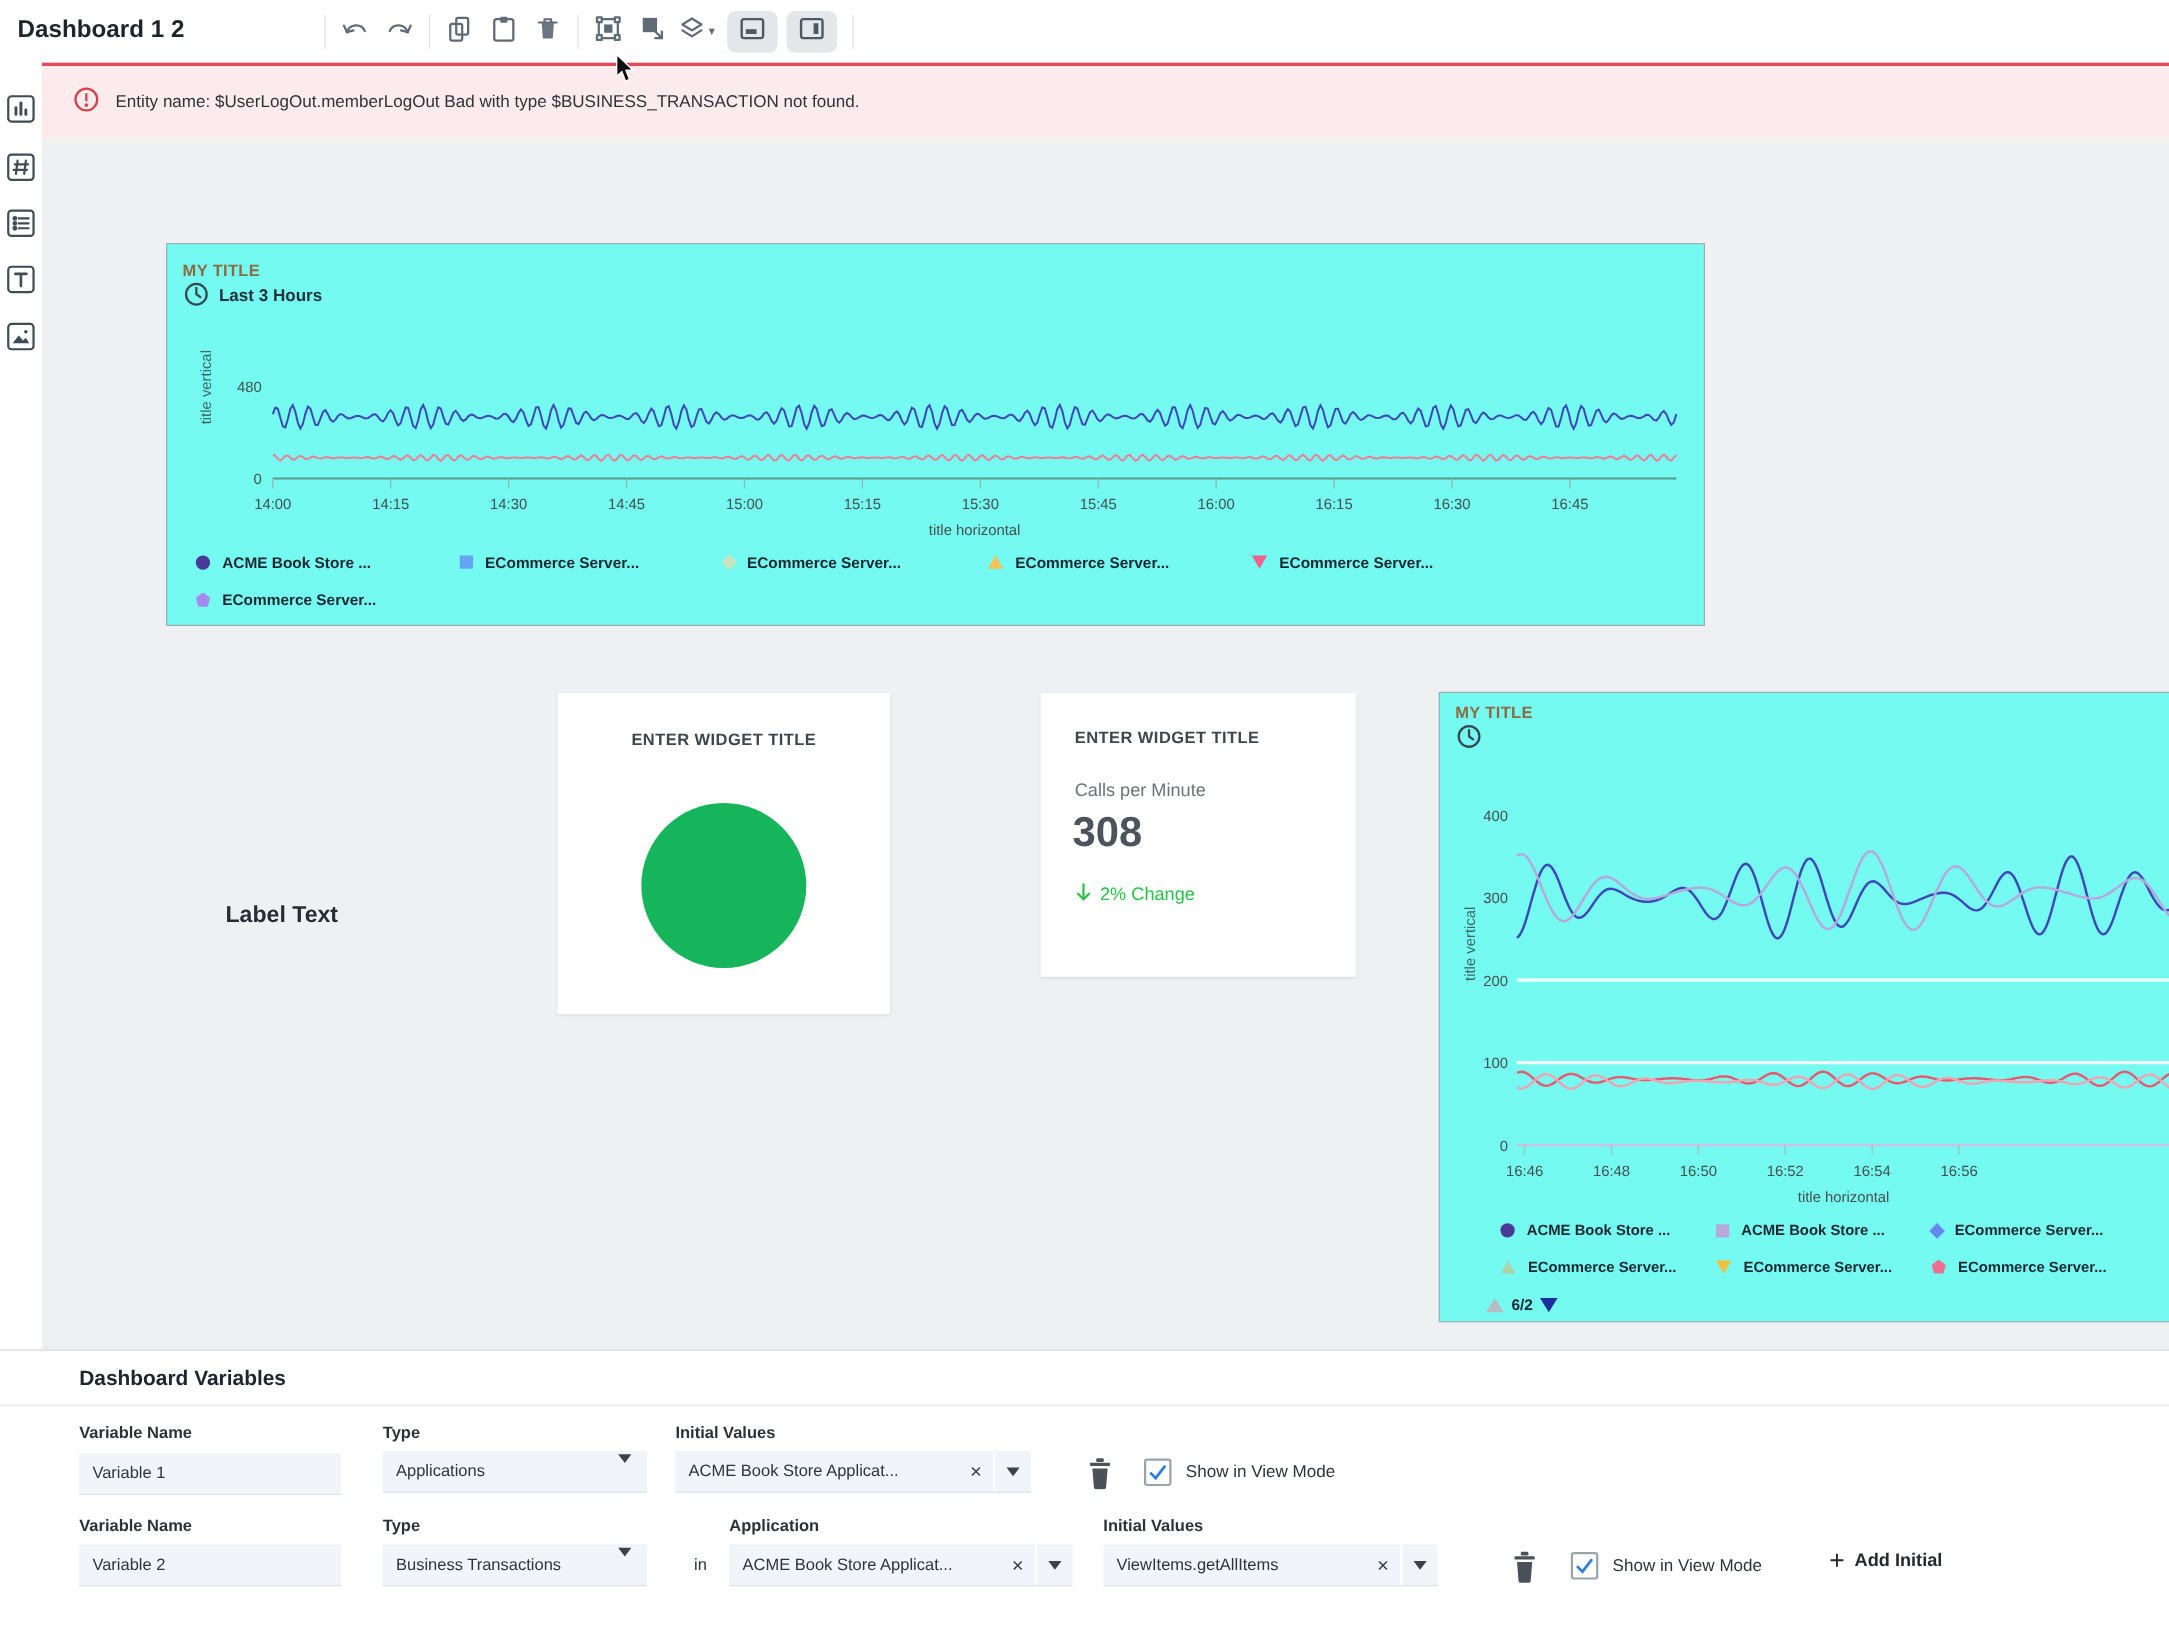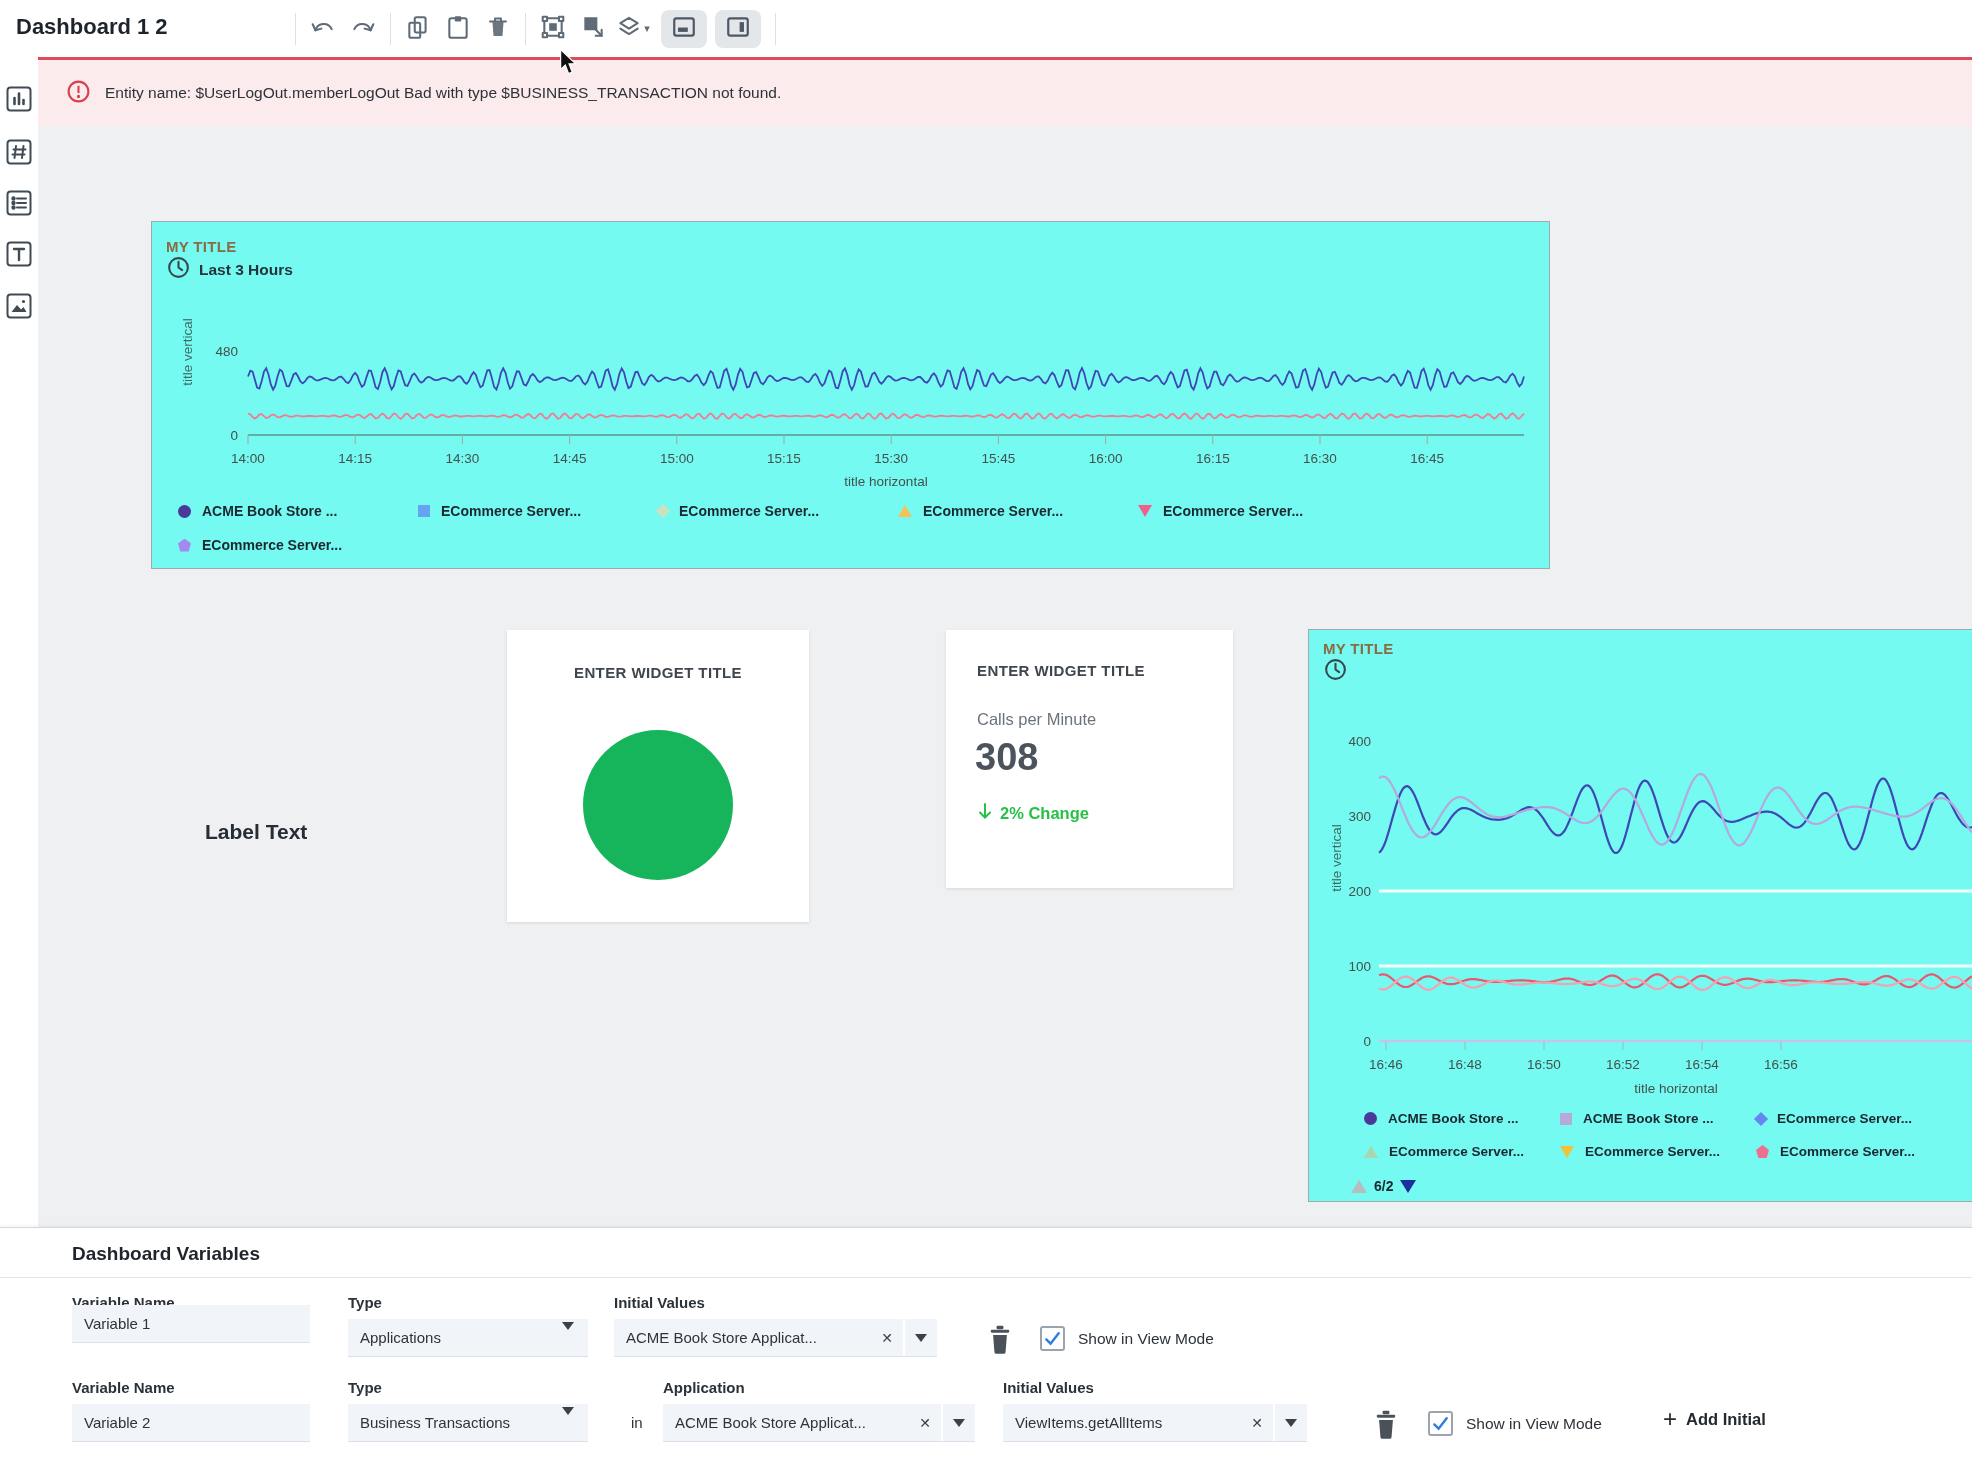--- a/index.html
+++ b/index.html
@@ -57,21 +57,21 @@
 
   
   .label-widget { position:absolute; left:205px; top:820px; font-size:21px; font-weight:600; color:#262d34; }
   .widget-white { position:absolute; background:#fff; box-shadow:0 1px 3px rgba(0,0,0,0.10); }
   .ww-title { font-size:15px; font-weight:bold; color:#3f464d; letter-spacing:0.4px; }
   .circle-widget .ww-title { position:absolute; left:0; right:0; top:34px; text-align:center; }
   .green-circle { position:absolute; left:76px; top:100px; width:150px; height:150px; border-radius:50%; }
   .metric-widget .ww-title { position:absolute; left:31px; top:32px; }
   .metric-label { position:absolute; left:31px; top:80px; font-size:16.5px; color:#6a737b; }
   .metric-value { position:absolute; left:29px; top:106px; font-size:38px; font-weight:bold; color:#4b545c; }
-  .metric-change { position:absolute; left:31px; top:172px; font-size:16.5px; font-weight:700; display:flex; align-items:center; gap:7px; }
+  .metric-change { position:absolute; left:31px; top:172px; font-size:16.5px; font-weight:400; display:flex; align-items:center; gap:7px; }
 
   
   .vars-panel { position:absolute; left:0; top:1227px; right:0; height:257px; background:#fff; border-top:1px solid #d4d8db; box-shadow:0 -1px 4px rgba(0,0,0,0.06); }
   .vars-title { position:absolute; left:72px; top:15px; font-size:19px; font-weight:bold; color:#1e252c; }
   .vars-divider { position:absolute; left:0; right:0; top:49px; height:1px; background:#e3e6e9; }
   .field-label { position:absolute; font-size:15px; font-weight:bold; color:#2b3238; }
   .field { position:absolute; height:38px; background:#f1f5f9; border-bottom:1px solid #d9e2ea; display:flex; align-items:center; font-size:15px; color:#2c343c; cursor:text; }
   .field .fv { padding-left:12px; flex:1; white-space:nowrap; overflow:hidden; }
   .field .fx { padding:0 10px; font-size:14px; color:#3c4248; cursor:pointer; }
   .field .fcaret { width:34px; align-self:stretch; border-left:2px solid #fff; display:flex; align-items:center; justify-content:center; cursor:pointer; }
@@ -395,21 +395,21 @@
       <span class="pg-text">6/2</span>
       <span class="pg-down"></span>
     </div>
   </div>
 
   <div class="vars-panel">
     <div class="vars-title">Dashboard Variables</div>
     <div class="vars-divider"></div>
 
     <div class="field-label" style="left:72px; top:66px;">Variable Name</div>
-    <div class="field" style="left:72px; top:77px; width:238px;">
+    <div class="field" style="left:72px; top:93px; width:238px;">
         <span class="fv">Variable 1</span>
       </div>
 
     <div class="field-label" style="left:348px; top:66px;">Type</div>
     <div class="field" style="left:348px; top:91px; width:240px;">
         <span class="fv">Applications</span>
         <span class="fx" style="padding-right:14px;"><span class="tri-dn"></span></span>
       </div>
 
     <div class="field-label" style="left:614px; top:66px;">Initial Values</div>

